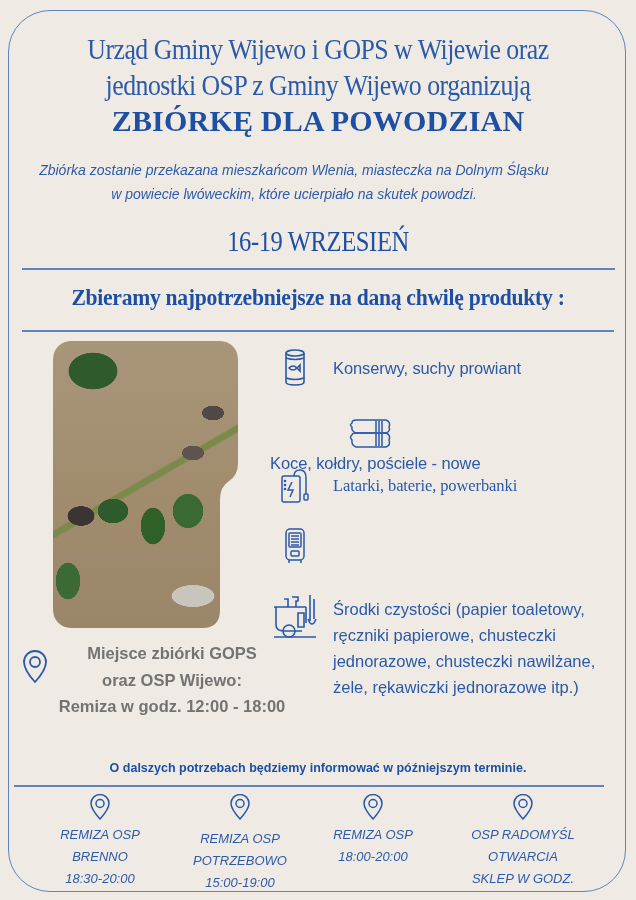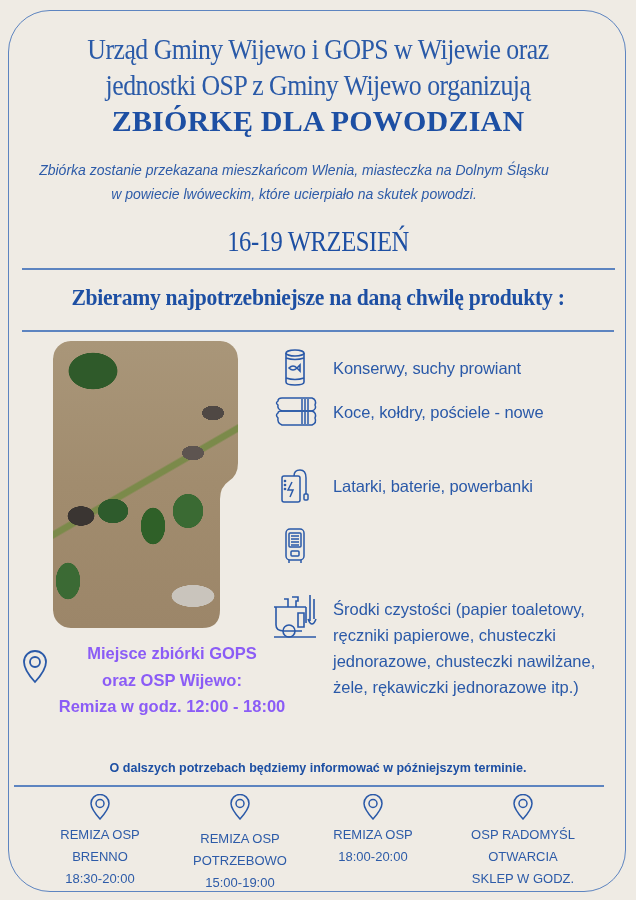--- a/index.html
+++ b/index.html
@@ -49,24 +49,24 @@
       radial-gradient(ellipse 20px 30px at 15px 240px, #3b6a34 60%, transparent 62%),
       linear-gradient(150deg, transparent 48%, #7b8a4a 48.5%, #7b8a4a 50%, transparent 50.5%),
       linear-gradient(180deg, #a99679 0%, #a18c6e 50%, #9c8669 100%);
   }
   .item { left: 270px; display: flex; align-items: center; }
   .item .ic { width: 50px; height: 40px; display: flex; align-items: center; justify-content: center; margin-right: 13px; }
   .item .txt { font-size: 16.5px; color: #2a59a8; letter-spacing: -0.1px; }
   .cleaning-text { left: 333px; top: 596px; font-size: 16.5px; line-height: 26px; color: #2a59a8; width: 290px; }
   .place-text {
     left: 52px; top: 640px; width: 240px; text-align: center; font-weight: bold; font-size: 16.5px;
-    line-height: 26.5px; color: #8b5cf6;
+    line-height: 26.5px; color: #737373;
   }
   .note { left: 0; width: 636px; top: 761px; text-align: center; font-weight: bold; font-size: 12.5px; color: #1d4fa3; }
-  .loc { width: 150px; text-align: center; font-size: 13px; line-height: 22px; color: #2d5ba8; }
+  .loc { width: 150px; text-align: center; font-style: italic; font-size: 13px; line-height: 22px; color: #2d5ba8; }
   .loc .pin { display: block; margin: 0 auto 4px; }
 </style>
 </head>
 <body>
 
 <div class="frame"></div>
 
 <div class="abs title-line" style="top:32px;">Urząd Gminy Wijewo i GOPS w Wijewie oraz</div>
 <div class="abs title-line" style="top:68px;">jednostki OSP z Gminy Wijewo organizują</div>
 <div class="abs title-bold" style="top:104px;">ZBIÓRKĘ DLA POWODZIAN</div>
@@ -89,32 +89,32 @@
       <path d="M3 4 V33 Q3 36 12 36 Q21 36 21 33 V4"></path>
       <path d="M3 9 Q12 12 21 9"></path>
         <path d="M3 29 Q12 32 21 29"></path>
       <path d="M6 19 Q10 15 14 19 Q10 23 6 19 Z"></path>
         <path d="M14 19 L17 16 L17 22 Z"></path>
     </svg>
   </span>
   <span class="txt">Konserwy, suchy prowiant</span>
 </div>
 
-<div class="abs item" style="top:392px;">
+<div class="abs item" style="top:414px;flex-direction:column;">
   <span class="ic">
     <svg width="46" height="30" viewBox="0 0 46 30" fill="none" stroke="#2a59a8" stroke-width="1.5">
       <path d="M6 4 Q6 1 10 1 H40 Q45 3 43 8 Q45 12 40 14 H10 Q5 12 6 8 Q3 6 6 4 Z"></path>
       <path d="M6 16 Q6 14 10 14 H40 Q45 16 43 21 Q45 26 40 28 H10 Q5 26 6 21 Q3 18 6 16 Z"></path>
       <path d="M30 2 V13 M33 2 V13 M36 2 V13 M30 15 V27 M33 15 V27 M36 15 V27"></path>
     </svg>
   </span>
   <span class="txt">Koce, kołdry, pościele - nowe</span>
 </div>
 
-<div class="abs item" style="top:466px;">
+<div class="abs item" style="top:466px;font-family:Liberation Serif, serif;">
   <span class="ic">
     <svg width="30" height="36" viewBox="0 0 30 36" fill="none" stroke="#2a59a8" stroke-width="1.5">
       <rect x="2" y="8" width="18" height="26" rx="2"></rect>
       <path d="M12 14 L8 22 H13 L10 29"></path>
       <circle cx="5" cy="13" r="0.6"></circle>
         <circle cx="5" cy="17" r="0.6"></circle>
         <circle cx="5" cy="21" r="0.6"></circle>
       <path d="M14 8 Q14 2 20 2 Q26 2 26 10 V26"></path>
         <rect x="24" y="26" width="4" height="6" rx="1"></rect>
     </svg>

